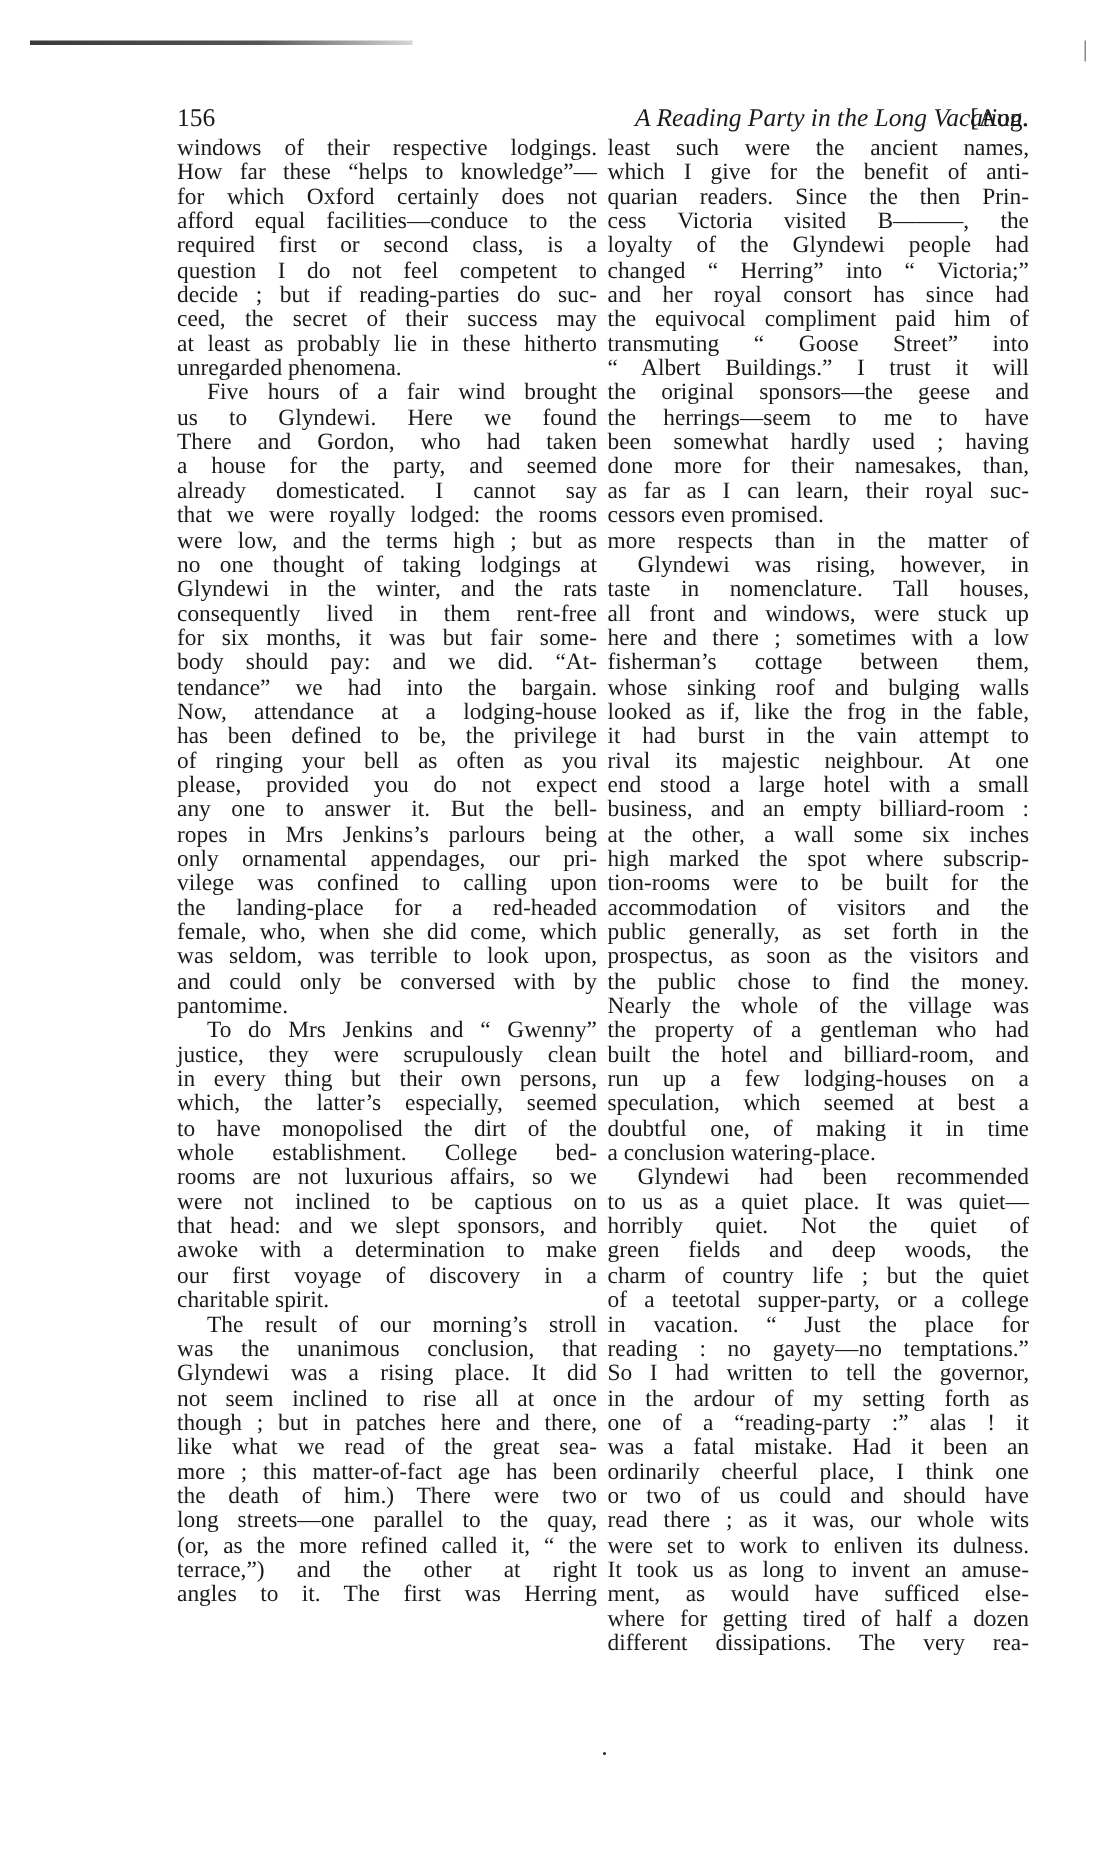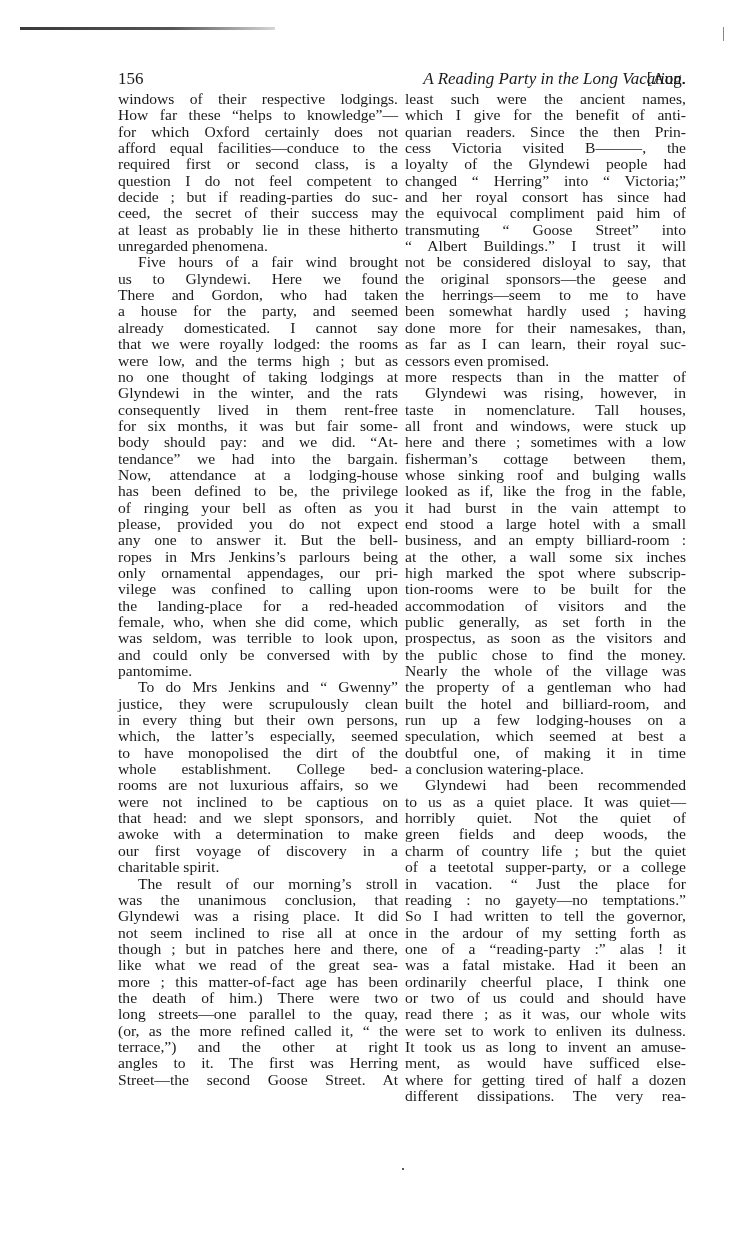--- a/index.html
+++ b/index.html
@@ -95,49 +95,48 @@
     <span class="line">Glyndewi was a rising place. It did</span>
     <span class="line">not seem inclined to rise all at once</span>
     <span class="line">though ; but in patches here and there,</span>
     <span class="line">like what we read of the great sea-</span>
     <span class="line">more ; this matter-of-fact age has been</span>
     <span class="line">the death of him.) There were two</span>
     <span class="line">long streets—one parallel to the quay,</span>
     <span class="line">(or, as the more refined called it, “ the</span>
     <span class="line">terrace,”) and the other at right</span>
     <span class="line">angles to it. The first was Herring</span>
-    <span class="line">Street—the second Goose Street. At</span>
   </div>
 <div class="column col-right">
     <span class="line">least such were the ancient names,</span>
     <span class="line">which I give for the benefit of anti-</span>
     <span class="line">quarian readers. Since the then Prin-</span>
     <span class="line">cess Victoria visited B———, the</span>
     <span class="line">loyalty of the Glyndewi people had</span>
     <span class="line">changed “ Herring” into “ Victoria;”</span>
     <span class="line">and her royal consort has since had</span>
     <span class="line">the equivocal compliment paid him of</span>
     <span class="line">transmuting “ Goose Street” into</span>
     <span class="line">“ Albert Buildings.” I trust it will</span>
-    <span class="line">not be considered disloyal to say, that</span>
     <span class="line">the original sponsors—the geese and</span>
     <span class="line">the herrings—seem to me to have</span>
     <span class="line">been somewhat hardly used ; having</span>
     <span class="line">done more for their namesakes, than,</span>
     <span class="line">as far as I can learn, their royal suc-</span>
     <span class="line last">cessors even promised.</span>
     <span class="line">more respects than in the matter of</span>
     <span class="line indent">Glyndewi was rising, however, in</span>
     <span class="line">taste in nomenclature. Tall houses,</span>
     <span class="line">all front and windows, were stuck up</span>
     <span class="line">here and there ; sometimes with a low</span>
     <span class="line">fisherman’s cottage between them,</span>
     <span class="line">whose sinking roof and bulging walls</span>
     <span class="line">looked as if, like the frog in the fable,</span>
     <span class="line">it had burst in the vain attempt to</span>
+    <span class="line">rival its majestic neighbour. At one</span>
     <span class="line">end stood a large hotel with a small</span>
     <span class="line">business, and an empty billiard-room :</span>
     <span class="line">at the other, a wall some six inches</span>
     <span class="line">high marked the spot where subscrip-</span>
     <span class="line">tion-rooms were to be built for the</span>
     <span class="line">accommodation of visitors and the</span>
     <span class="line">public generally, as set forth in the</span>
     <span class="line">prospectus, as soon as the visitors and</span>
     <span class="line">the public chose to find the money.</span>
     <span class="line">Nearly the whole of the village was</span>

